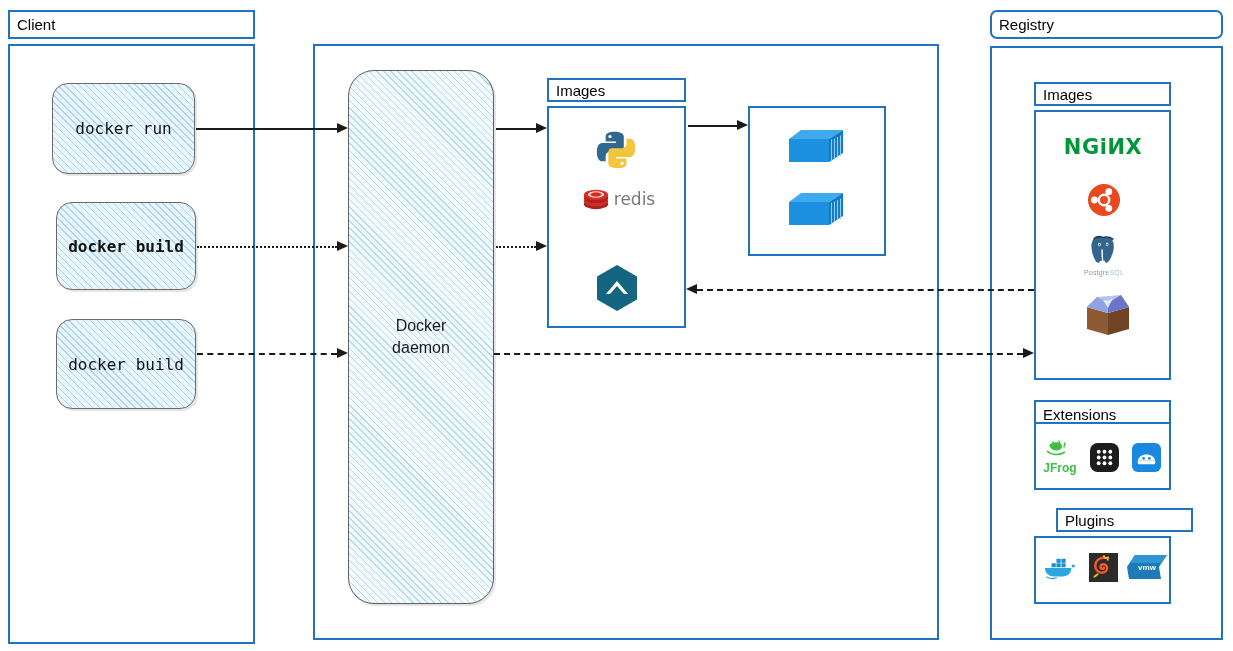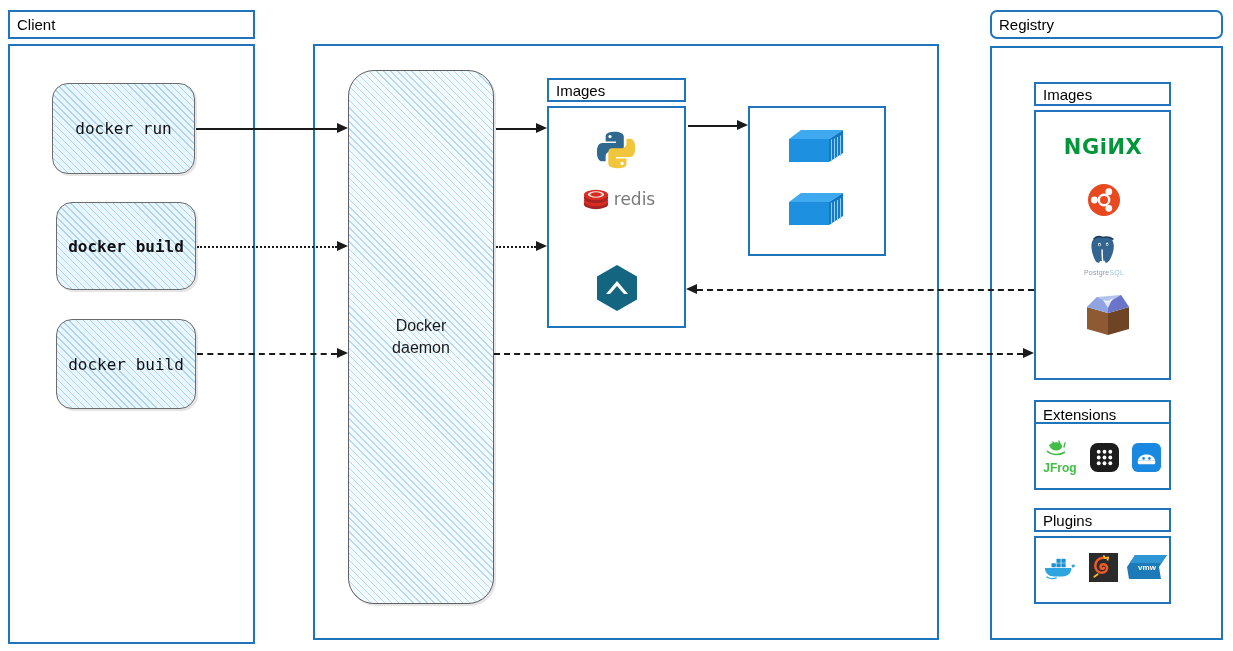--- a/index.html
+++ b/index.html
@@ -309,21 +309,21 @@
   <div class="icon-slot" style="left:1131px; top:442px; width:30px; height:30px;">
     <svg width="29" height="29" viewBox="0 0 30 30" aria-hidden="true">
       <rect x="0" y="0" width="30" height="30" rx="6" fill="#1988E0"></rect>
       <path d="M6 18 C8 10, 22 10, 24 18 Z" fill="#ffffff"></path>
       <rect x="6" y="18" width="18" height="4" rx="1" fill="#ffffff"></rect>
       <circle cx="12" cy="16" r="1.4" fill="#1988E0"></circle>
       <circle cx="18" cy="16" r="1.4" fill="#1988E0"></circle>
     </svg>
   </div>
 
-  <div class="label-box" style="left:1034px; top:508px; width:137px; height:24px;">
+  <div class="label-box" style="left:1056px; top:508px; width:137px; height:24px;">
     <span>Plugins</span>
   </div>
   <div class="body-box" style="left:1034px; top:536px; width:137px; height:68px;"></div>
 
   <div class="icon-slot" style="left:1042px; top:552px; width:38px; height:32px;">
     <svg width="36" height="28" viewBox="0 0 38 28" aria-hidden="true">
       <g fill="#1D91D0">
         <rect x="9" y="9" width="4.5" height="4.2"></rect>
           <rect x="14.2" y="9" width="4.5" height="4.2"></rect>
         <rect x="19.4" y="9" width="4.5" height="4.2"></rect>

